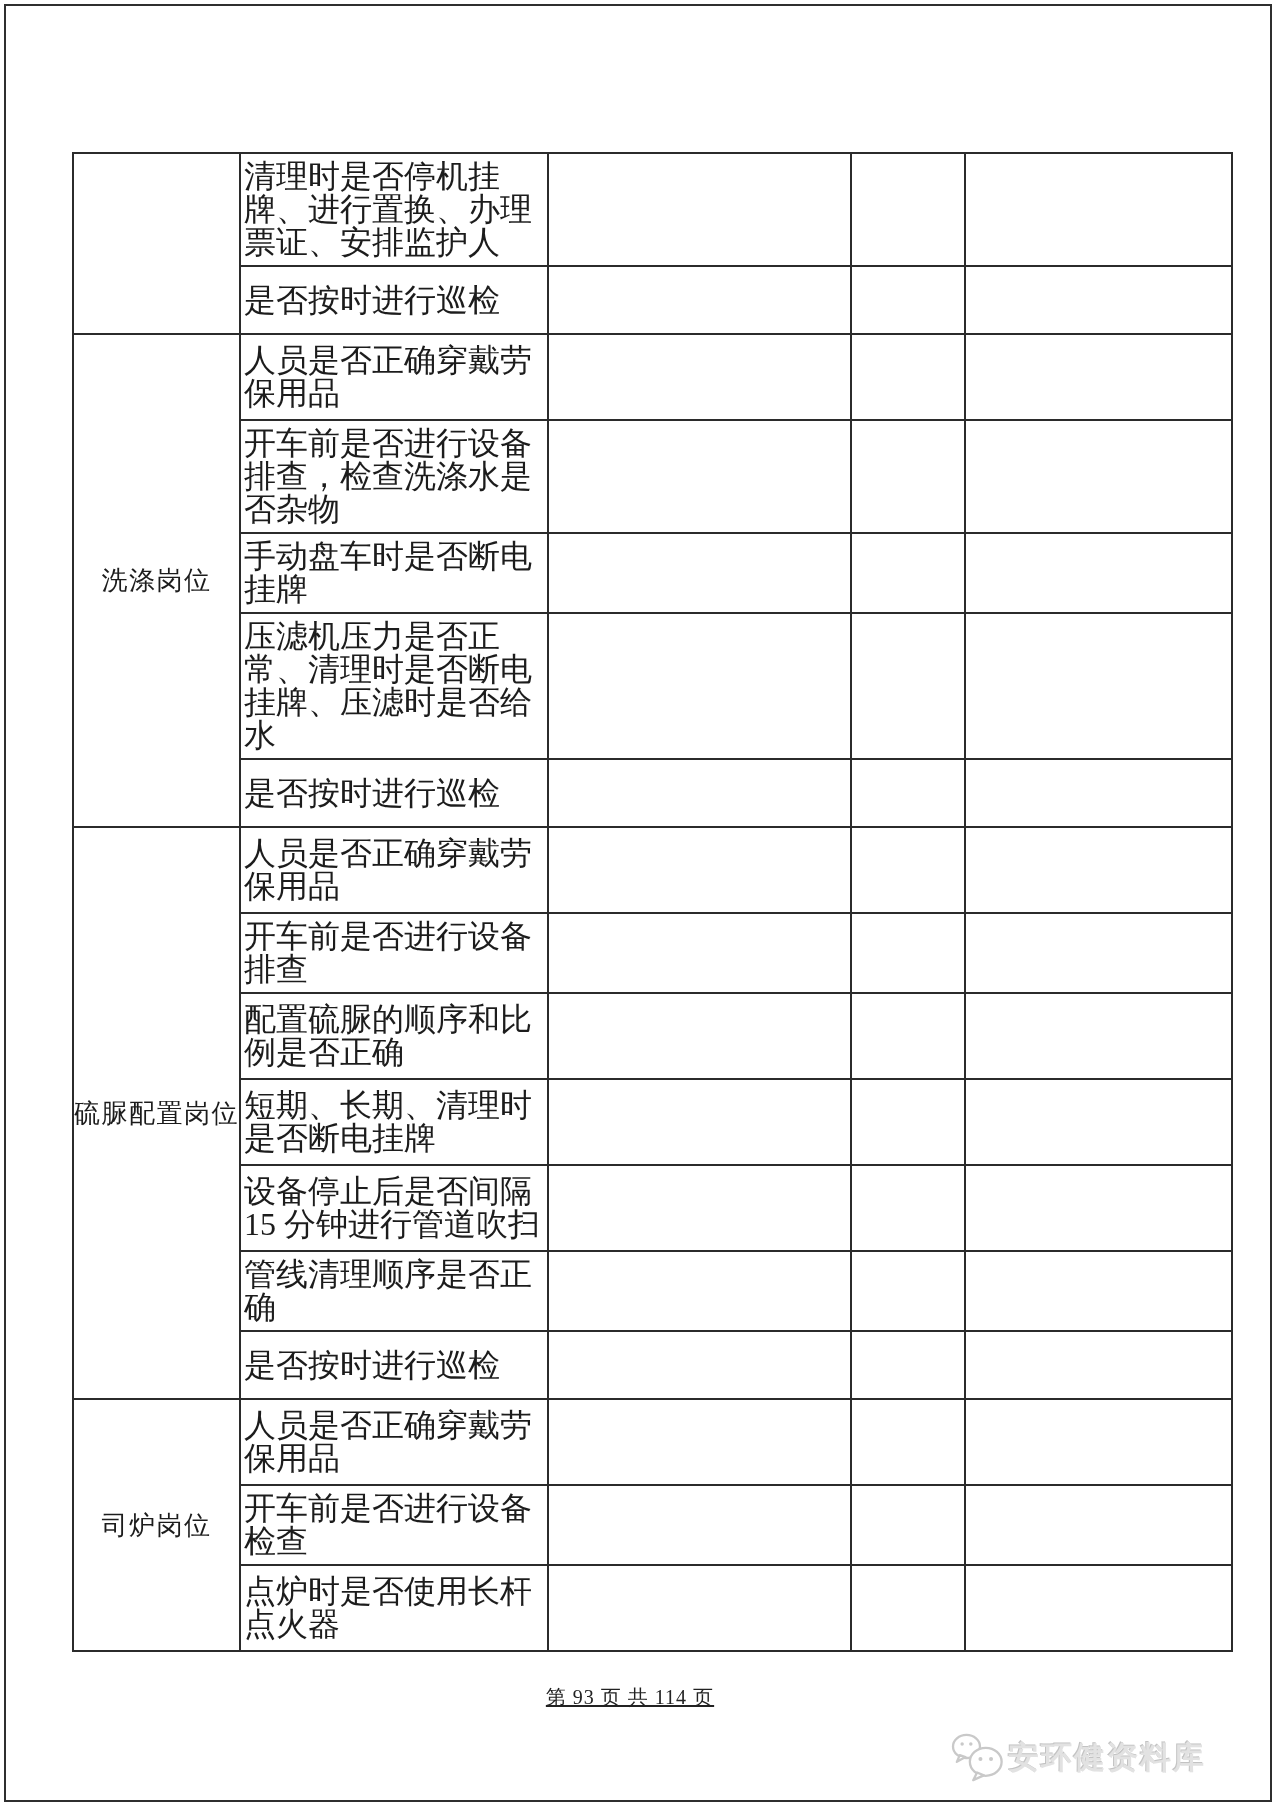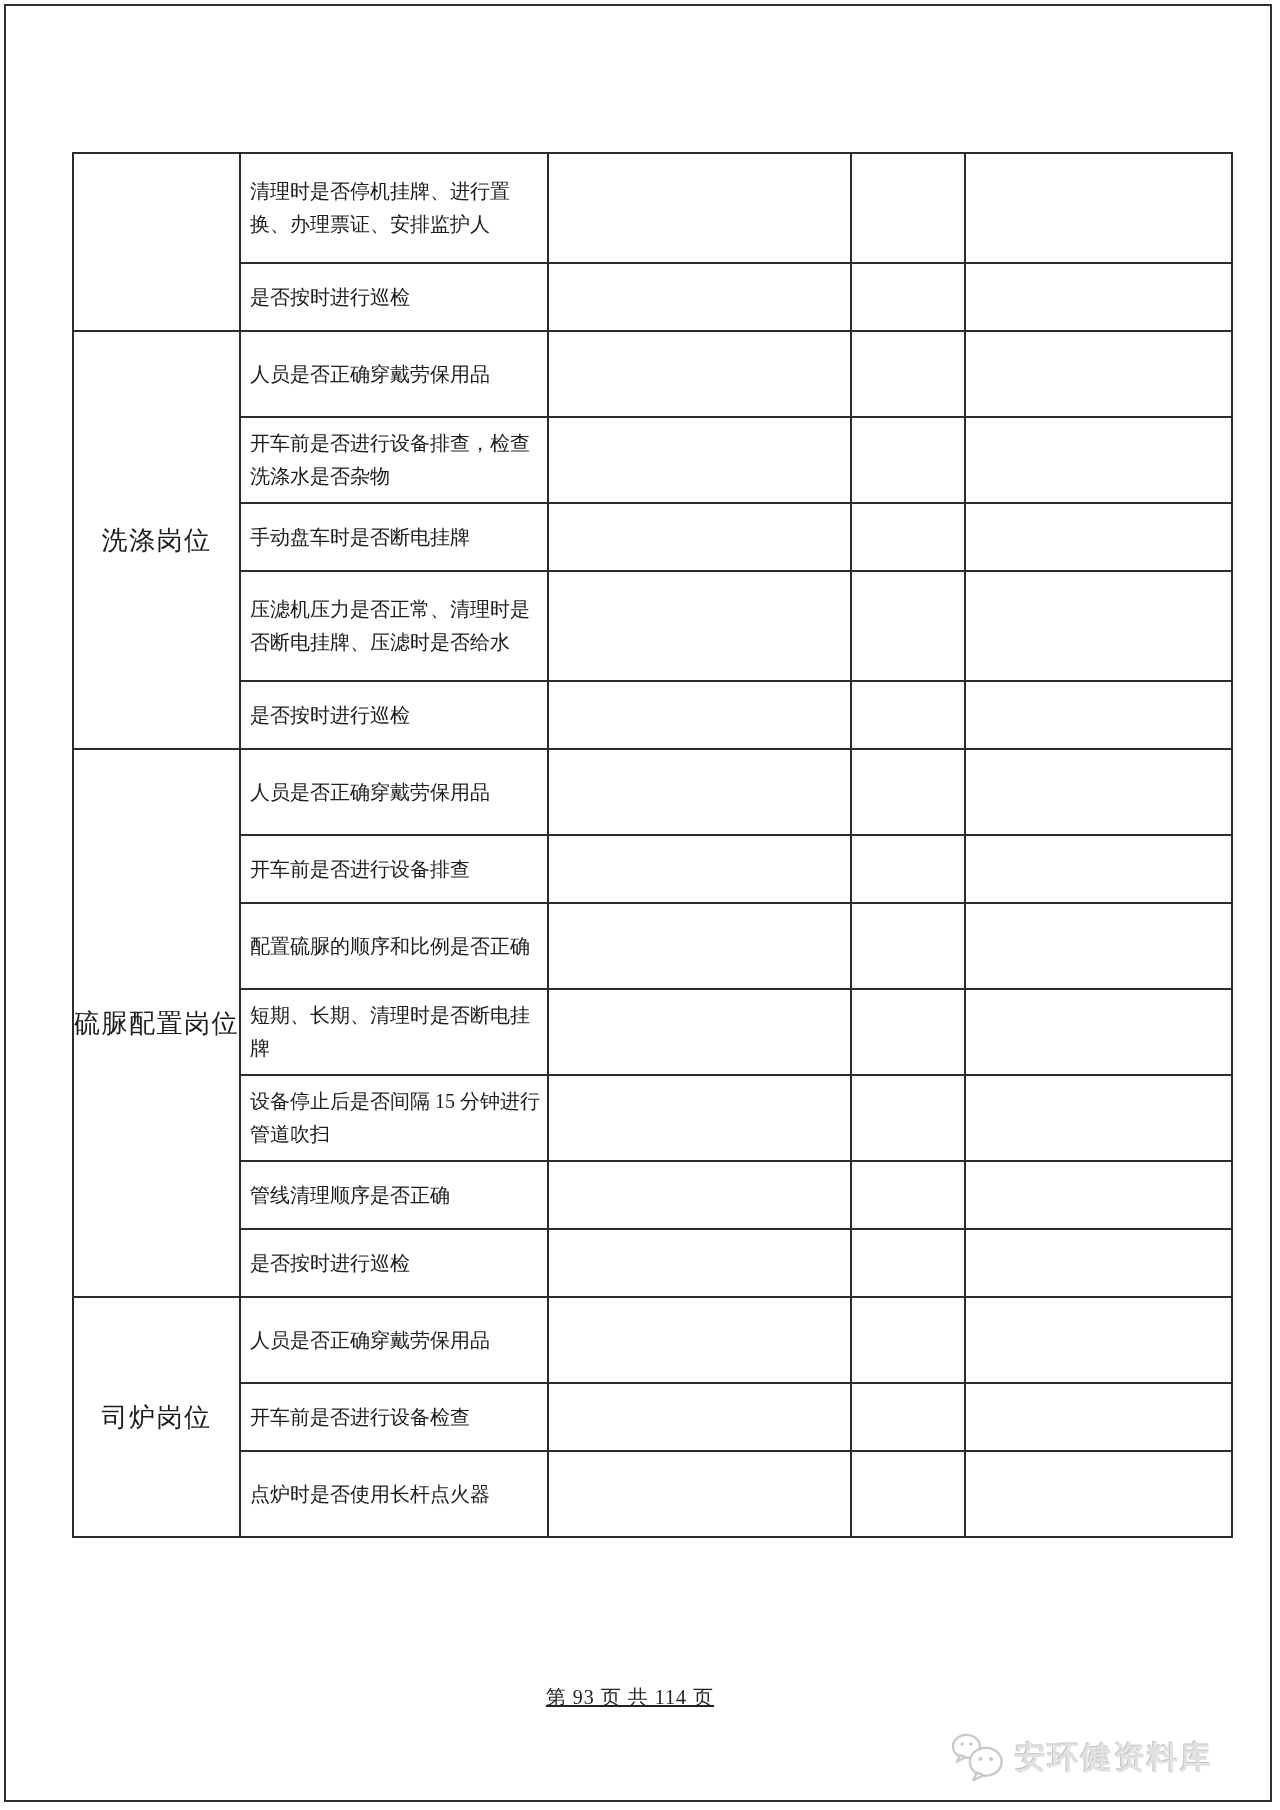--- a/index.html
+++ b/index.html
@@ -35,40 +35,40 @@
     text-align:center;
     flex-shrink:0;
   }
   .rows { flex:1; display:flex; flex-direction:column; }
   .row { display:flex; border-top:2px solid #2b2b2b; }
   .row:first-child { border-top:none; }
   .cell { box-sizing:border-box; border-right:2px solid #2b2b2b; }
   .item-cell {
     width:308px; flex-shrink:0;
     display:flex; align-items:center;
-    padding:6px 2px 6px 9px;
-    font-size:20px; line-height:33px;
+    padding:6px 2px 6px 3px;
+    font-size:32px; line-height:33px;
   }
   .c3 { width:303px; flex-shrink:0; }
   .c4 { width:114px; flex-shrink:0; }
   .c5 { flex:1; border-right:none; }
   .lines-1 { min-height:66px;justify-content:flex-end; }
   .lines-2 { min-height:84px; }
   .lines-3 { min-height:108px; }
   .page-footer {
     position:absolute; left:0; top:1684px; width:1260px;
     text-align:center;
     font-size:20px;
     color:#222222;
     letter-spacing:1px;
     text-decoration:underline;
   }
   .watermark {
     position:absolute; left:950px; top:1732px;
-    display:flex; align-items:center; gap:7px;text-align:right;
+    display:flex; align-items:center; text-align:right;
   }
   .watermark-icon { width:58px; height:52px; }
   .watermark-text {
     font-family:"Liberation Sans", sans-serif;
     font-weight:bold;
     font-size:31px;
     letter-spacing:2px;
     color:#e2e2e2;
     text-shadow:-1px -1px 0 #c3c3c3, 1px 1px 0 #ffffff;
     white-space:nowrap;

